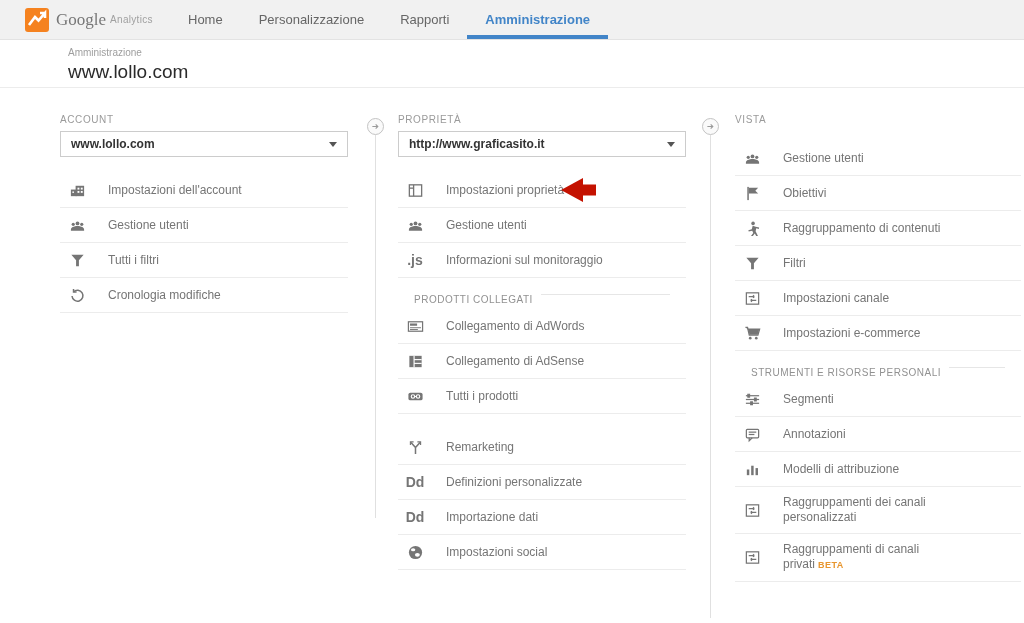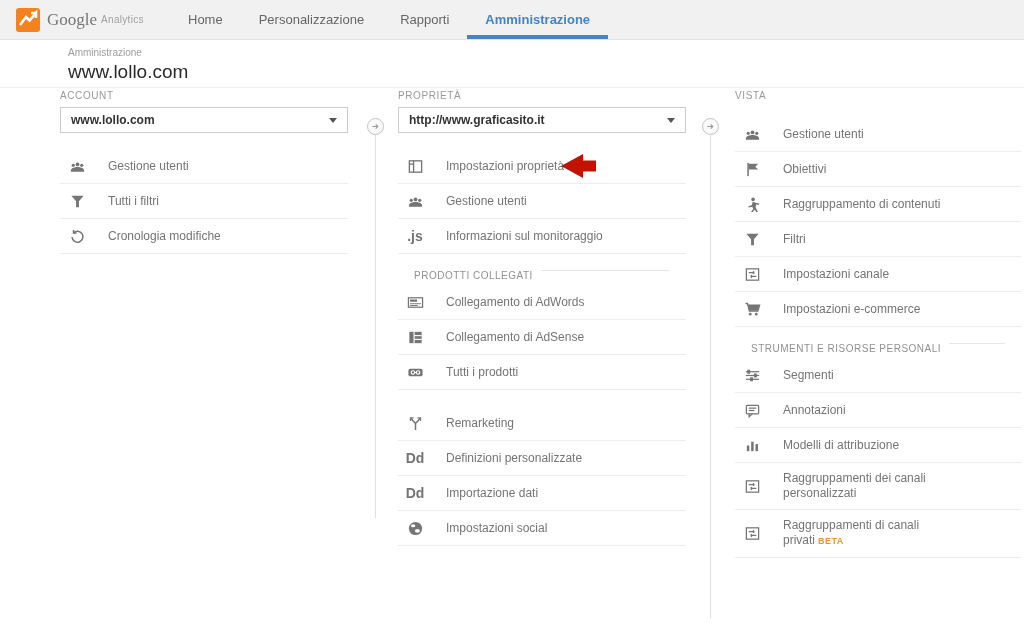--- a/index.html
+++ b/index.html
@@ -2,38 +2,38 @@
 <html><head>
 <meta charset="utf-8">
 <style>
   * { margin:0; padding:0; box-sizing:border-box; }
   html,body { width:1024px; height:623px; overflow:hidden; background:#fff;
               font-family:"Liberation Sans", sans-serif; }
 
   
   .topbar { height:40px; background:#f1f1f1; border-bottom:1px solid #e3e3e3;
             display:flex; align-items:stretch; }
-  .logo { display:flex; align-items:center; padding-left:16px; width:150px; cursor:pointer; }
+  .logo { display:flex; align-items:center; padding-left:25px; width:150px; cursor:pointer; }
   .logo-mark { width:24px; height:24px; margin-right:7px; display:inline-flex; }
   .logo-google { font-family:"Liberation Serif", serif; font-size:17px; color:#777; margin-right:4px; }
   .logo-analytics { font-size:10px; color:#a0a0a0; letter-spacing:.3px; }
   .main-nav { display:flex; margin-left:20px; }
   .nav-item { display:flex; align-items:center; padding:0 18px; font-size:13px; color:#666;
               cursor:pointer; border-bottom:4px solid transparent; padding-top:4px; }
   .nav-item.active { font-weight:bold; }
 
   
   .page-header { height:48px; background:#fff; border-bottom:1px solid #ececec;
                  padding:7px 0 0 68px; }
   .breadcrumb { font-size:10px; color:#9e9e9e; margin-bottom:3px; }
   .page-title { font-size:19px; font-weight:400; color:#2b2b2b; }
 
   
   .main { position:relative; height:535px; background:#fff; }
-  .ga-column { position:absolute; top:2px; }
+  .ga-column { position:absolute; top:26px; }
   .col-account  { left:60px;  width:288px; }
   .col-property { left:398px; width:288px; }
   .col-view     { left:735px; width:286px; }
 
   .col-label { font-size:10px; color:#9a9a9a; letter-spacing:.6px; margin-bottom:6px; }
   .dropdown { height:26px; border:1px solid #ccc; background:#fff; display:flex;
               align-items:center; padding:0 10px; cursor:pointer; }
   .dropdown-value { font-size:12px; font-weight:bold; color:#333; flex:1;
                     white-space:nowrap; overflow:hidden; }
   .caret { width:0; height:0; border-left:4px solid transparent; border-right:4px solid transparent;
@@ -96,20 +96,36 @@
 
 <div class="main">
     <div class="ga-column col-account">
       <div class="col-label">ACCOUNT</div>
       <div class="dropdown">
         <span class="dropdown-value">www.lollo.com</span>
         <span class="caret"></span>
       </div>
       <div class="menu">
         <div class="section">
+          <div class="menu-item">
+            <span class="mi-icon">
+              <svg viewBox="0 0 18 18" width="17" height="17">
+                <rect x="2" y="8" width="6" height="7" fill="#757575"></rect>
+                <rect x="7" y="4" width="9" height="11" fill="#757575"></rect>
+                <g fill="#fff">
+                  <rect x="9" y="6" width="2" height="2"></rect>
+                  <rect x="12.5" y="6" width="2" height="2"></rect>
+                  <rect x="9" y="9.5" width="2" height="2"></rect>
+                  <rect x="12.5" y="9.5" width="2" height="2"></rect>
+                  <rect x="3.6" y="10" width="1.6" height="1.6"></rect>
+                </g>
+              </svg>
+            </span>
+            <span class="mi-label"><span>Impostazioni dell'account</span></span>
+          </div>
           <div class="menu-item">
             <span class="mi-icon">
               <svg viewBox="0 0 18 18" width="17" height="17" fill="#757575">
                 <circle cx="4.5" cy="7.8" r="1.7"></circle>
                 <circle cx="9" cy="6.8" r="2"></circle>
                 <circle cx="13.5" cy="7.8" r="1.7"></circle>
                 <path d="M2 13.6c0-1.9 1.4-3 3-3.2 1-.8 1.7-1 4-1s3 .2 4 1c1.6.2 3 1.3 3 3.2v.9H2z"></path>
               </svg>
             </span>
             <span class="mi-label"><span>Gestione utenti</span></span>

